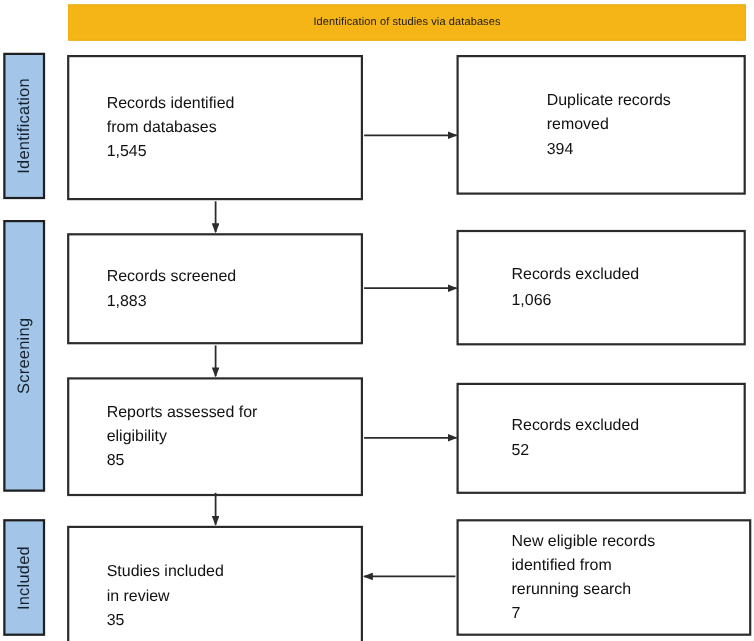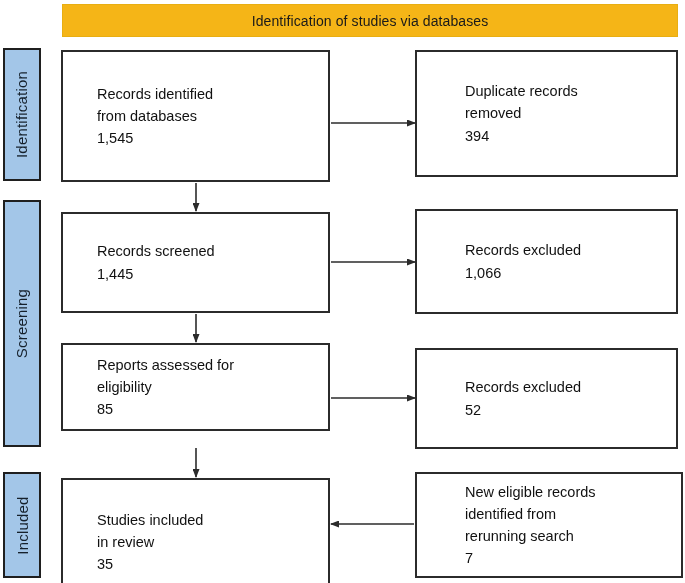--- a/index.html
+++ b/index.html
@@ -28,21 +28,21 @@
     width: 616px;
     height: 33px;
     background: #F5B517;
     border: 1px solid #E8AE12;
     box-sizing: border-box;
     display: flex;
     align-items: center;
     justify-content: center;
   }
   .banner-text {
-    font-size: 14px;
+    font-size: 10px;
     color: #1a1a1a;
     letter-spacing: 0.1px;
     white-space: nowrap;
   }
 
   
   .stage {
     position: absolute;
     left: 3px;
     width: 38px;
@@ -80,24 +80,24 @@
     line-height: 1.52;
     color: #111111;
     white-space: pre-line;
   }
   .box.right .box-text { padding-left: 48px; }
 
   .col-left  { left: 61px;  width: 269px; }
   .col-right { left: 415px; width: 263px; }
 
   #box-identified { top: 50px;  height: 132px; }
-  #box-duplicates { top: 50px;  height: 127px; }
+  #box-duplicates { top: 50px;  height: 127px; padding-left: 32px; }
   #box-screened   { top: 212px; height: 101px; }
   #box-excluded-1 { top: 209px; height: 105px; }
-  #box-eligibility{ top: 343px; height: 88px; }
+  #box-eligibility{ top: 343px; height: 108px; }
   #box-excluded-2 { top: 348px; height: 101px; }
   #box-included   { top: 478px; height: 128px; }
   #box-new-records{ left: 415px; width: 268px; top: 472px; height: 106px; }
 
   
   #connectors {
     position: absolute;
     left: 0;
     top: 0;
     width: 685px;
@@ -127,21 +127,21 @@
   </div>
 
   <div class="box col-left" id="box-identified">
     <span class="box-text">Records identified
 from databases
 1,545</span>
   </div>
 
   <div class="box col-left" id="box-screened">
     <span class="box-text">Records screened
-1,445</span>
+1,883</span>
   </div>
 
   <div class="box col-left" id="box-eligibility">
     <span class="box-text">Reports assessed for
 eligibility
 85</span>
   </div>
 
   <div class="box col-left" id="box-included">
     <span class="box-text">Studies included

